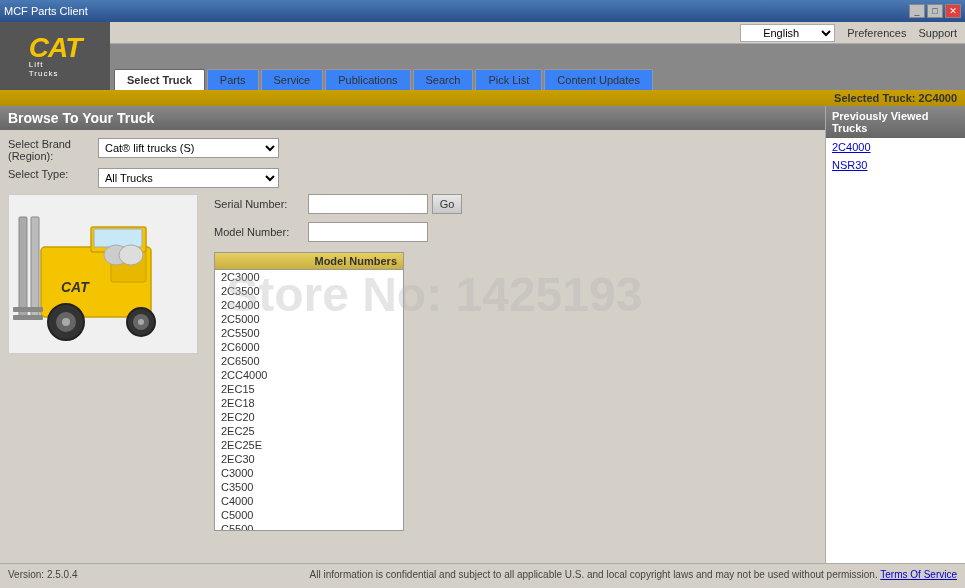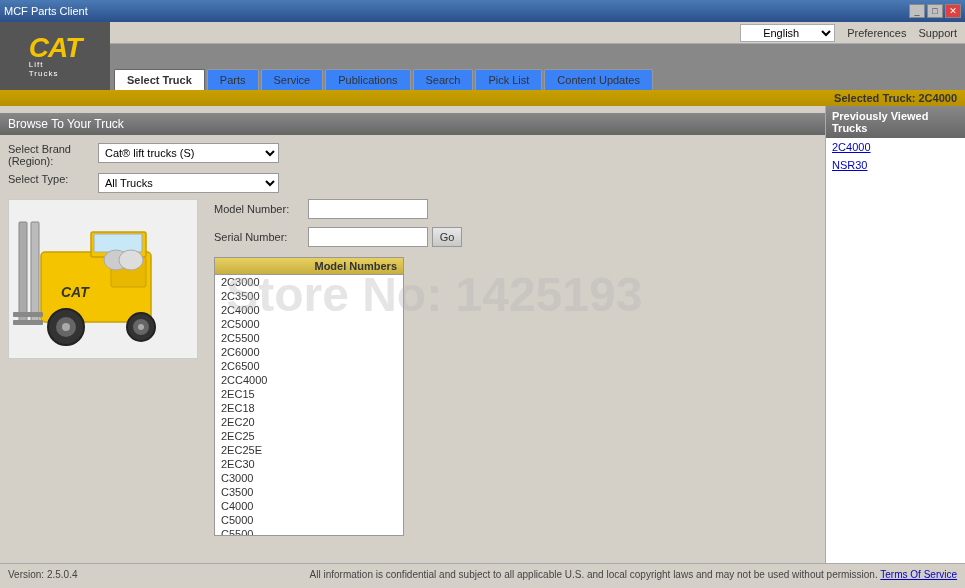--- a/index.html
+++ b/index.html
@@ -143,23 +143,22 @@
     .left-panel {
       flex: 1;
       padding: 0;
     }
 
     
     .browse-header {
       background: linear-gradient(to bottom, #888, #666);
       color: white;
       padding: 4px 8px;
-      font-size: 12px;
-      font-weight: normal;
-      margin-top: 7px;
+      font-size: 14px;
+      font-weight: bold;
     }
 
     
     .browse-body {
       padding: 8px;
       background: #d4d0c8;
     }
 
     .form-row {
       display: flex;
@@ -421,28 +420,28 @@
               <text x="50" y="95" font-size="14" font-weight="900" fill="#333" font-style="italic" font-family="Arial">CAT</text>
 
               <ellipse cx="105" cy="58" rx="12" ry="10" fill="#ccc" stroke="#aaa" stroke-width="1"></ellipse>
               <ellipse cx="120" cy="58" rx="12" ry="10" fill="#ddd" stroke="#aaa" stroke-width="1"></ellipse>
             </svg>
           </div>
 
           <div class="right-form">
 
             <div class="serial-row">
-              <span class="model-label">Model Number:</span>
-              <input class="model-input" type="text" style="">
-            </div>
-
-            <div class="serial-row">
               <span class="serial-label">Serial Number:</span>
               <input class="serial-input" type="text" style="">
               <button class="go-btn">Go</button>
+            </div>
+
+            <div class="serial-row">
+              <span class="model-label">Model Number:</span>
+              <input class="model-input" type="text" style="">
             </div>
 
             <div class="model-numbers-container">
               <div class="model-numbers-header">Model Numbers</div>
               <div class="model-numbers-list" id="model-list">
                   <div class="model-item">2C3000</div>
                   <div class="model-item">2C3500</div>
                   <div class="model-item">2C4000</div>
                   <div class="model-item">2C5000</div>
                   <div class="model-item">2C5500</div>

